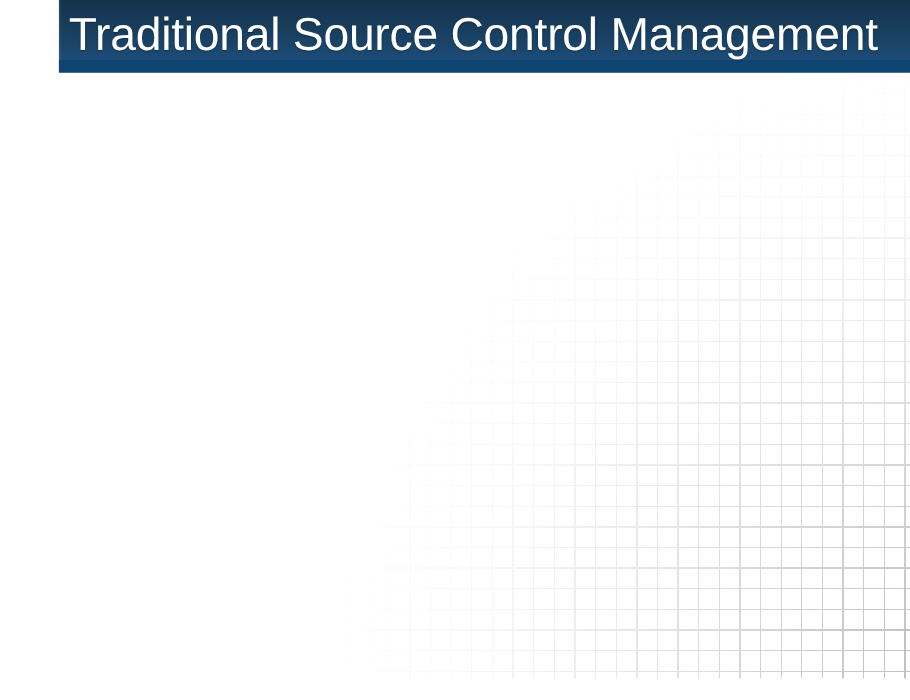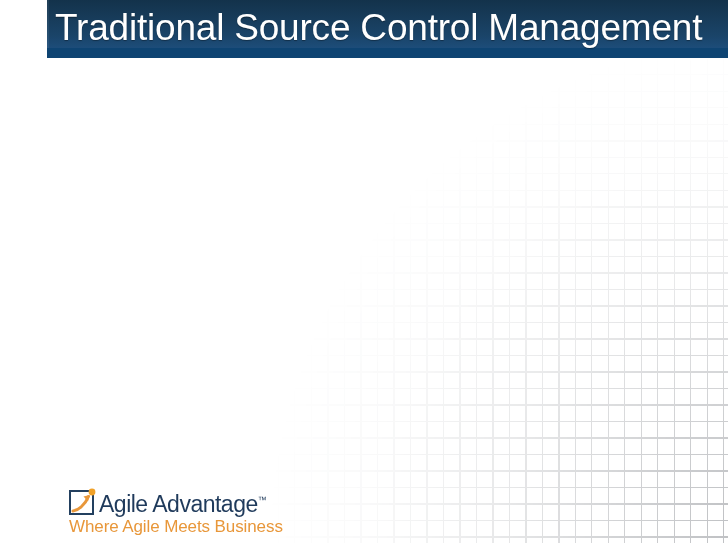--- a/index.html
+++ b/index.html
@@ -186,32 +186,17 @@
 
   <div class="title-bar">
     <div class="title-bar-edge"></div>
     <div class="title-text">Traditional Source Control Management</div>
   </div>
 
   <div class="content-area">
     <span></span>
   </div>
 
-  <div class="logo">
-    <div class="logo-row">
-      <div class="logo-mark">
-        <svg width="21" height="21" viewBox="0 0 21 21" xmlns="http://www.w3.org/2000/svg">
-          <path d="M2 19 C7 18.5 14 13 17.5 4.5" stroke="#e8973a" stroke-width="3" fill="none" stroke-linecap="round"></path>
-          <path d="M12.5 4.5 L18.5 3 L17 9.5 Z" fill="#e8973a"></path>
-        </svg>
-        <svg width="8" height="8" viewBox="0 0 8 8" style="position:absolute;right:-4px;top:-4px;" xmlns="http://www.w3.org/2000/svg">
-          <circle cx="4" cy="4" r="3.4" fill="#f0a128"></circle>
-        </svg>
-      </div>
-      <div class="logo-word"><span>Agile Advantage</span><span class="logo-tm">™</span></div>
-    </div>
-    <div class="logo-tagline">Where Agile Meets Business</div>
-  </div>
 
   <div class="page-number">23</div>
 
 
 </div>
 
 </body></html>

